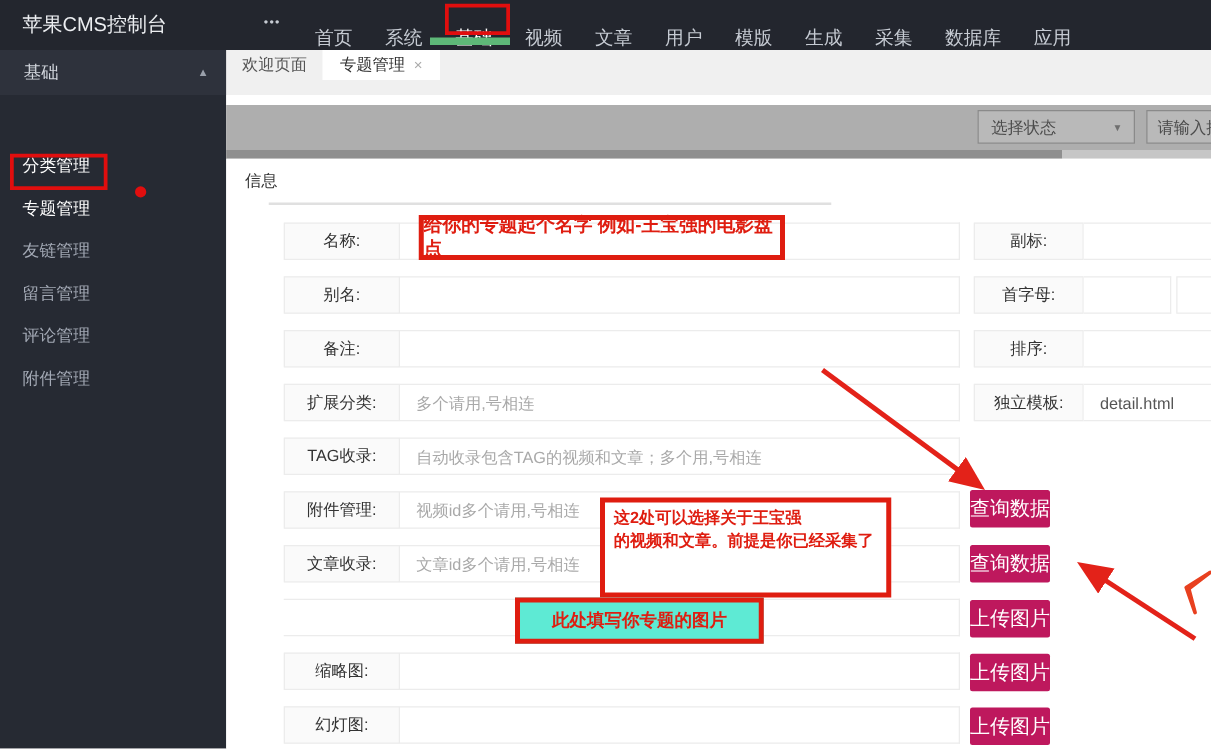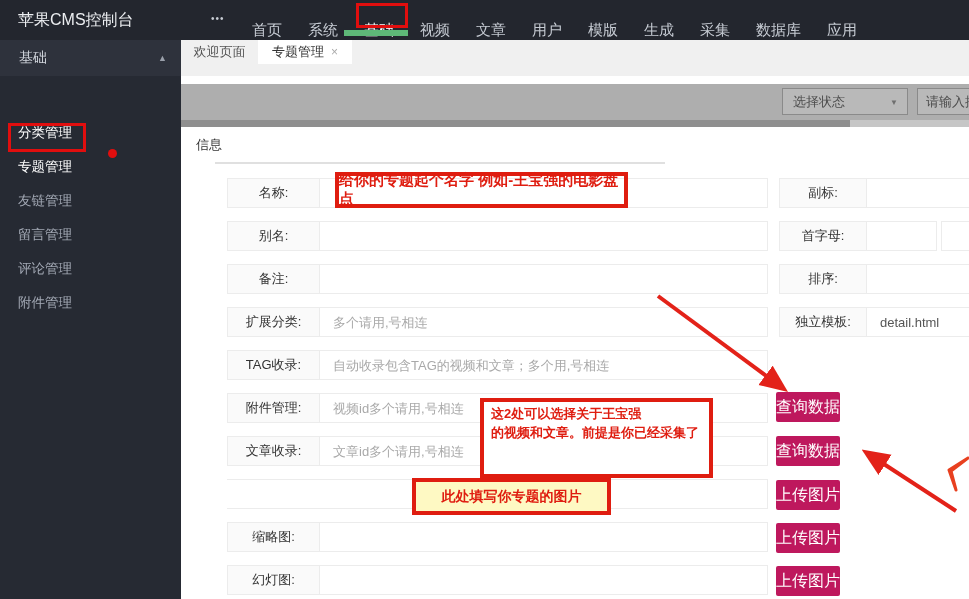--- a/index.html
+++ b/index.html
@@ -61,21 +61,21 @@
   .fextra { flex:none; width:40px; margin-left:4px; border:1px solid #ececec; background:#fff; }
 
   
   .gbtn { position:absolute; left:776px; width:64px; height:30px; background:#be185d; color:#fff; font-size:16px; border:none; border-radius:2px; cursor:pointer; display:flex; align-items:center; justify-content:center; }
   .gbtn1 { top:392px; } .gbtn2 { top:436px; } .gbtn3 { top:480px; } .gbtn4 { top:523px; } .gbtn5 { top:566px; }
 
   
   .anno { position:absolute; border:4px solid #df1d10; color:#df1d10; font-weight:bold; }
   .anno1 { left:335px; top:172px; width:293px; height:36px; font-size:15px; display:flex; align-items:center; justify-content:center; }
   .anno2 { left:480px; top:398px; width:233px; height:80px; background:#fff; font-size:13px; line-height:19px; padding:2px 7px; }
-  .anno3 { left:412px; top:478px; width:199px; height:37px; background:#fef9c3; font-size:14px; display:flex; align-items:center; justify-content:center; }
+  .anno3 { left:412px; top:478px; width:199px; height:37px; background:#5eead4; font-size:14px; display:flex; align-items:center; justify-content:center; }
 
   .overlay { position:absolute; left:0; top:0; width:969px; height:599px; pointer-events:none; }
 </style>
 </head>
 <body>
 
 <div id="app">
 
   <div class="navbar">
     <div class="nav-title">苹果CMS控制台</div>

